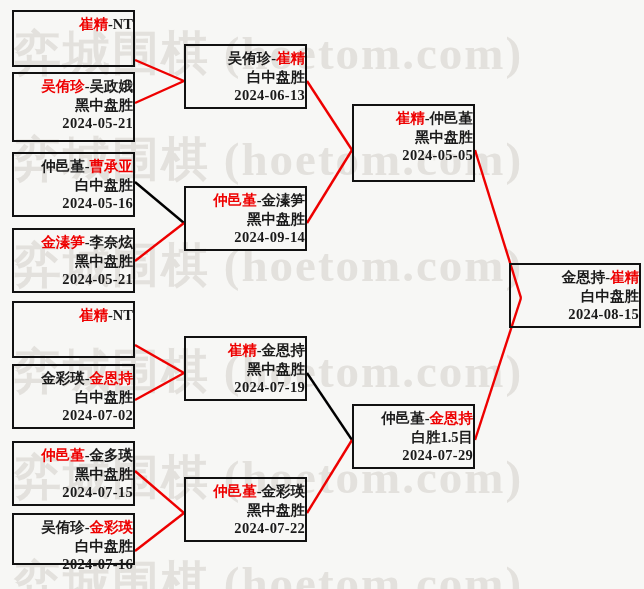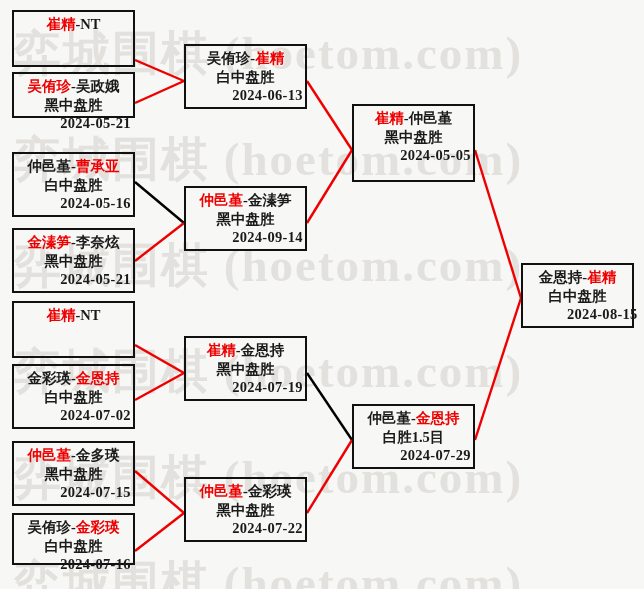--- a/index.html
+++ b/index.html
@@ -42,21 +42,21 @@
     width: 644px; height: 589px;
     z-index: 1;
     pointer-events: none;
   }
   .match-box {
     position: absolute;
     z-index: 2;
     box-sizing: border-box;
     border: 2px solid #a3a3a3;
     background: transparent;
-    text-align: center;
+    text-align: right;
     color: #1a1a1a;
     font-size: 14.5px;
     line-height: 18.5px;
     padding-top: 3px;
     font-family: "Liberation Serif", "DejaVu Serif", serif;
   }
   .mb-line {
     display: block;
     white-space: nowrap;
   }
@@ -98,21 +98,21 @@
       <line x1="307" y1="373" x2="352" y2="440" stroke="#000000" stroke-width="2.4"></line>
       <line x1="307" y1="513" x2="352" y2="440" stroke="#ee0000" stroke-width="2.4"></line>
       <line x1="475" y1="150" x2="521" y2="298" stroke="#ee0000" stroke-width="2.4"></line>
       <line x1="475" y1="440" x2="521" y2="298" stroke="#ee0000" stroke-width="2.4"></line>
     </svg>
 
   <div id="boxes-layer">
       <div class="match-box" id="r1-m1" style="left: 12px; top: 10px; width: 123px; height: 57px; border-color: rgb(17, 17, 17);">
         <span class="mb-line players"><span class="pl win" style="color: rgb(238, 0, 0);">崔精</span><span class="dash">-</span><span class="pl" style="color: rgb(26, 26, 26);">NT</span></span>
       </div>
-      <div class="match-box" id="r1-m2" style="left: 12px; top: 72px; width: 123px; height: 46px; border-color: rgb(17, 17, 17);">
+      <div class="match-box" id="r1-m2" style="left: 12px; top: 72px; width: 123px; height: 70px; border-color: rgb(17, 17, 17);">
         <span class="mb-line players"><span class="pl win" style="color: rgb(238, 0, 0);">吴侑珍</span><span class="dash">-</span><span class="pl" style="color: rgb(26, 26, 26);">吴政娥</span></span>
         <span class="mb-line result">黑中盘胜</span>
         <span class="mb-line date">2024-05-21</span>
       </div>
       <div class="match-box" id="r1-m3" style="left: 12px; top: 152px; width: 123px; height: 65px; border-color: rgb(17, 17, 17);">
         <span class="mb-line players"><span class="pl" style="color: rgb(26, 26, 26);">仲邑堇</span><span class="dash">-</span><span class="pl win" style="color: rgb(238, 0, 0);">曹承亚</span></span>
         <span class="mb-line result">白中盘胜</span>
         <span class="mb-line date">2024-05-16</span>
       </div>
       <div class="match-box" id="r1-m4" style="left: 12px; top: 228px; width: 123px; height: 65px; border-color: rgb(17, 17, 17);">
@@ -161,20 +161,20 @@
       <div class="match-box" id="r3-m1" style="left: 352px; top: 104px; width: 123px; height: 78px; border-color: rgb(17, 17, 17);">
         <span class="mb-line players"><span class="pl win" style="color: rgb(238, 0, 0);">崔精</span><span class="dash">-</span><span class="pl" style="color: rgb(26, 26, 26);">仲邑堇</span></span>
         <span class="mb-line result">黑中盘胜</span>
         <span class="mb-line date">2024-05-05</span>
       </div>
       <div class="match-box" id="r3-m2" style="left: 352px; top: 404px; width: 123px; height: 65px; border-color: rgb(17, 17, 17);">
         <span class="mb-line players"><span class="pl" style="color: rgb(26, 26, 26);">仲邑堇</span><span class="dash">-</span><span class="pl win" style="color: rgb(238, 0, 0);">金恩持</span></span>
         <span class="mb-line result">白胜1.5目</span>
         <span class="mb-line date">2024-07-29</span>
       </div>
-      <div class="match-box" id="r4-m1" style="left: 521px; top: 263px; width: 113px; height: 65px; border-color: rgb(17, 17, 17);">
+      <div class="match-box" id="r4-m1" style="left: 509px; top: 263px; width: 132px; height: 65px; border-color: rgb(17, 17, 17);">
         <span class="mb-line players"><span class="pl" style="color: rgb(26, 26, 26);">金恩持</span><span class="dash">-</span><span class="pl win" style="color: rgb(238, 0, 0);">崔精</span></span>
         <span class="mb-line result">白中盘胜</span>
         <span class="mb-line date">2024-08-15</span>
       </div>
     </div>
 
 </div>
 
 </body></html>

